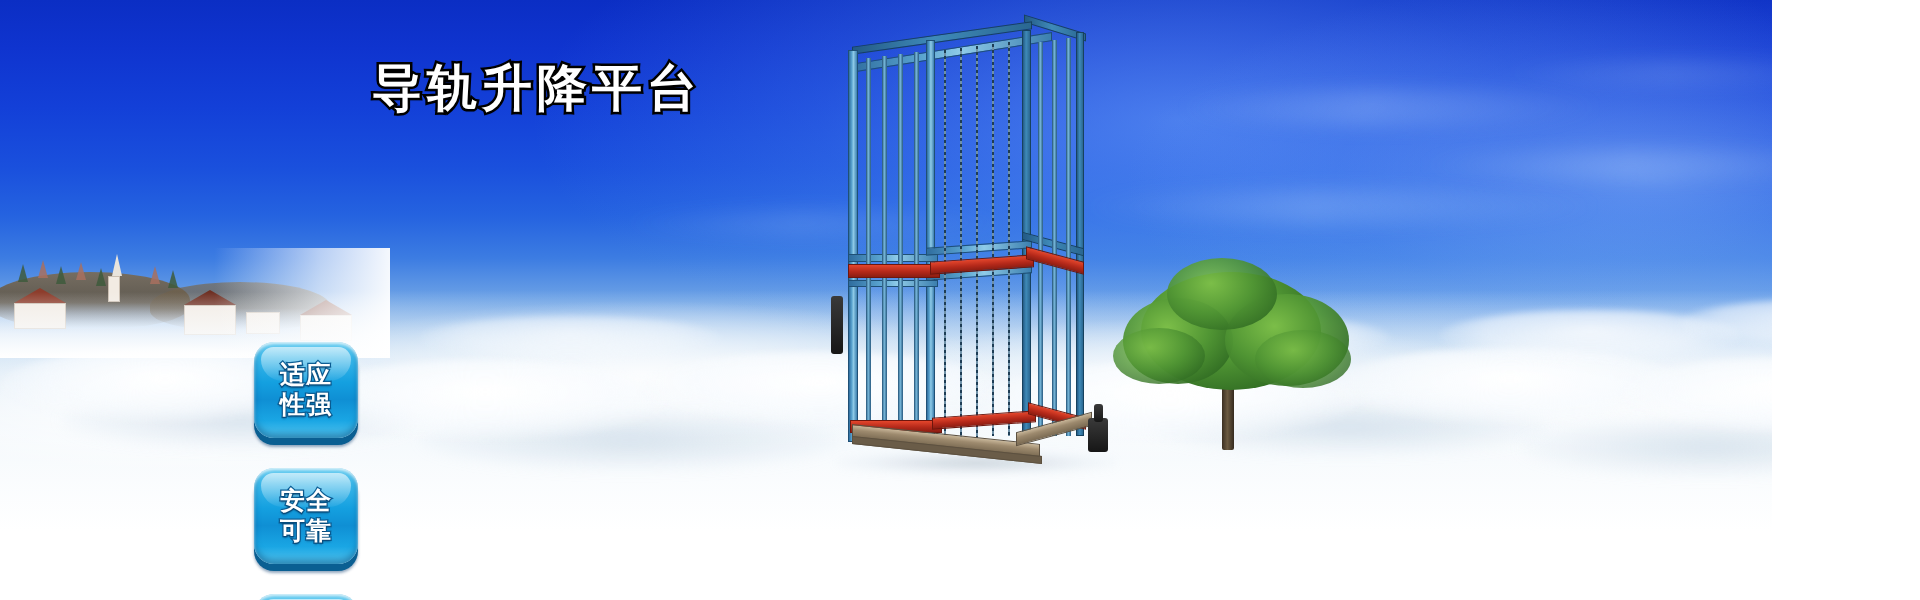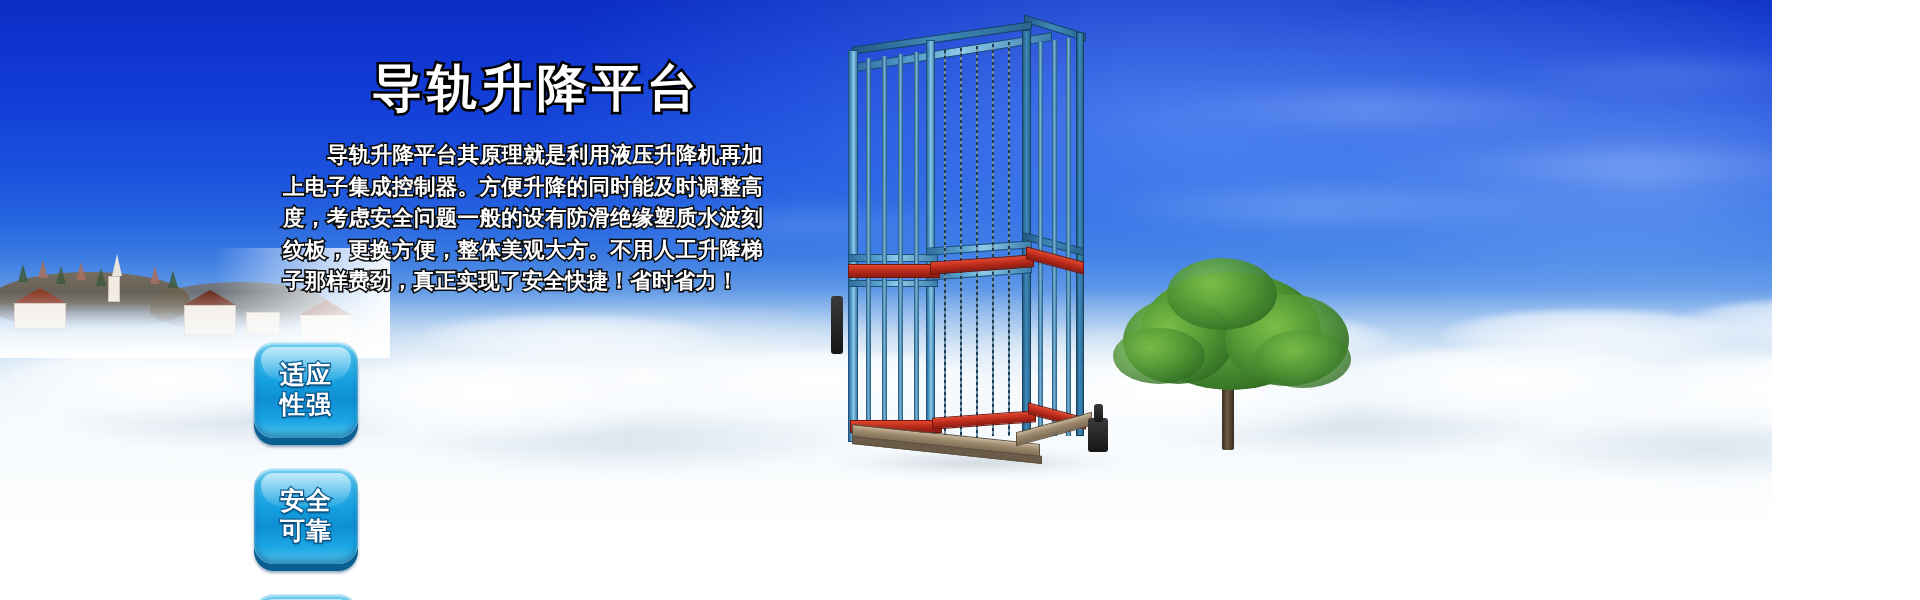--- a/index.html
+++ b/index.html
@@ -313,21 +313,20 @@
     <div class="platform" style="left:190px;top:404px;width:76px;height:14px;transform:skewY(-15deg);"></div>
     <div class="platform" style="left:26px;top:428px;width:190px;height:8px;transform:skewY(6deg);background:#6a5c48;"></div>
 
     <div class="pump" style="left:5px;top:278px;width:12px;height:58px;"></div>
     <div class="pump" style="left:262px;top:400px;width:20px;height:34px;"></div>
     <div class="pump" style="left:268px;top:386px;width:9px;height:18px;"></div>
   </div>
 
   <div class="headline">导轨升降平台</div>
 
-  <div class="bodycopy">导轨升降平台其原理就是利用液压升降机再加上电子集成控制器。方便升降的同时能及时调整高度，考虑安全问题一般的设有防滑绝缘塑质水波刻纹板，更换方便，整体美观大方。不用人工升降梯子那样费劲，真正实现了安全快捷！省时省力！</div>
 
   <div class="btn-row">
     <div class="feat-btn">
       <div class="lbl">
         <span>适应</span><br>
         <span>性强</span>
       </div>
     </div>
     <div class="feat-btn">
       <div class="lbl">

